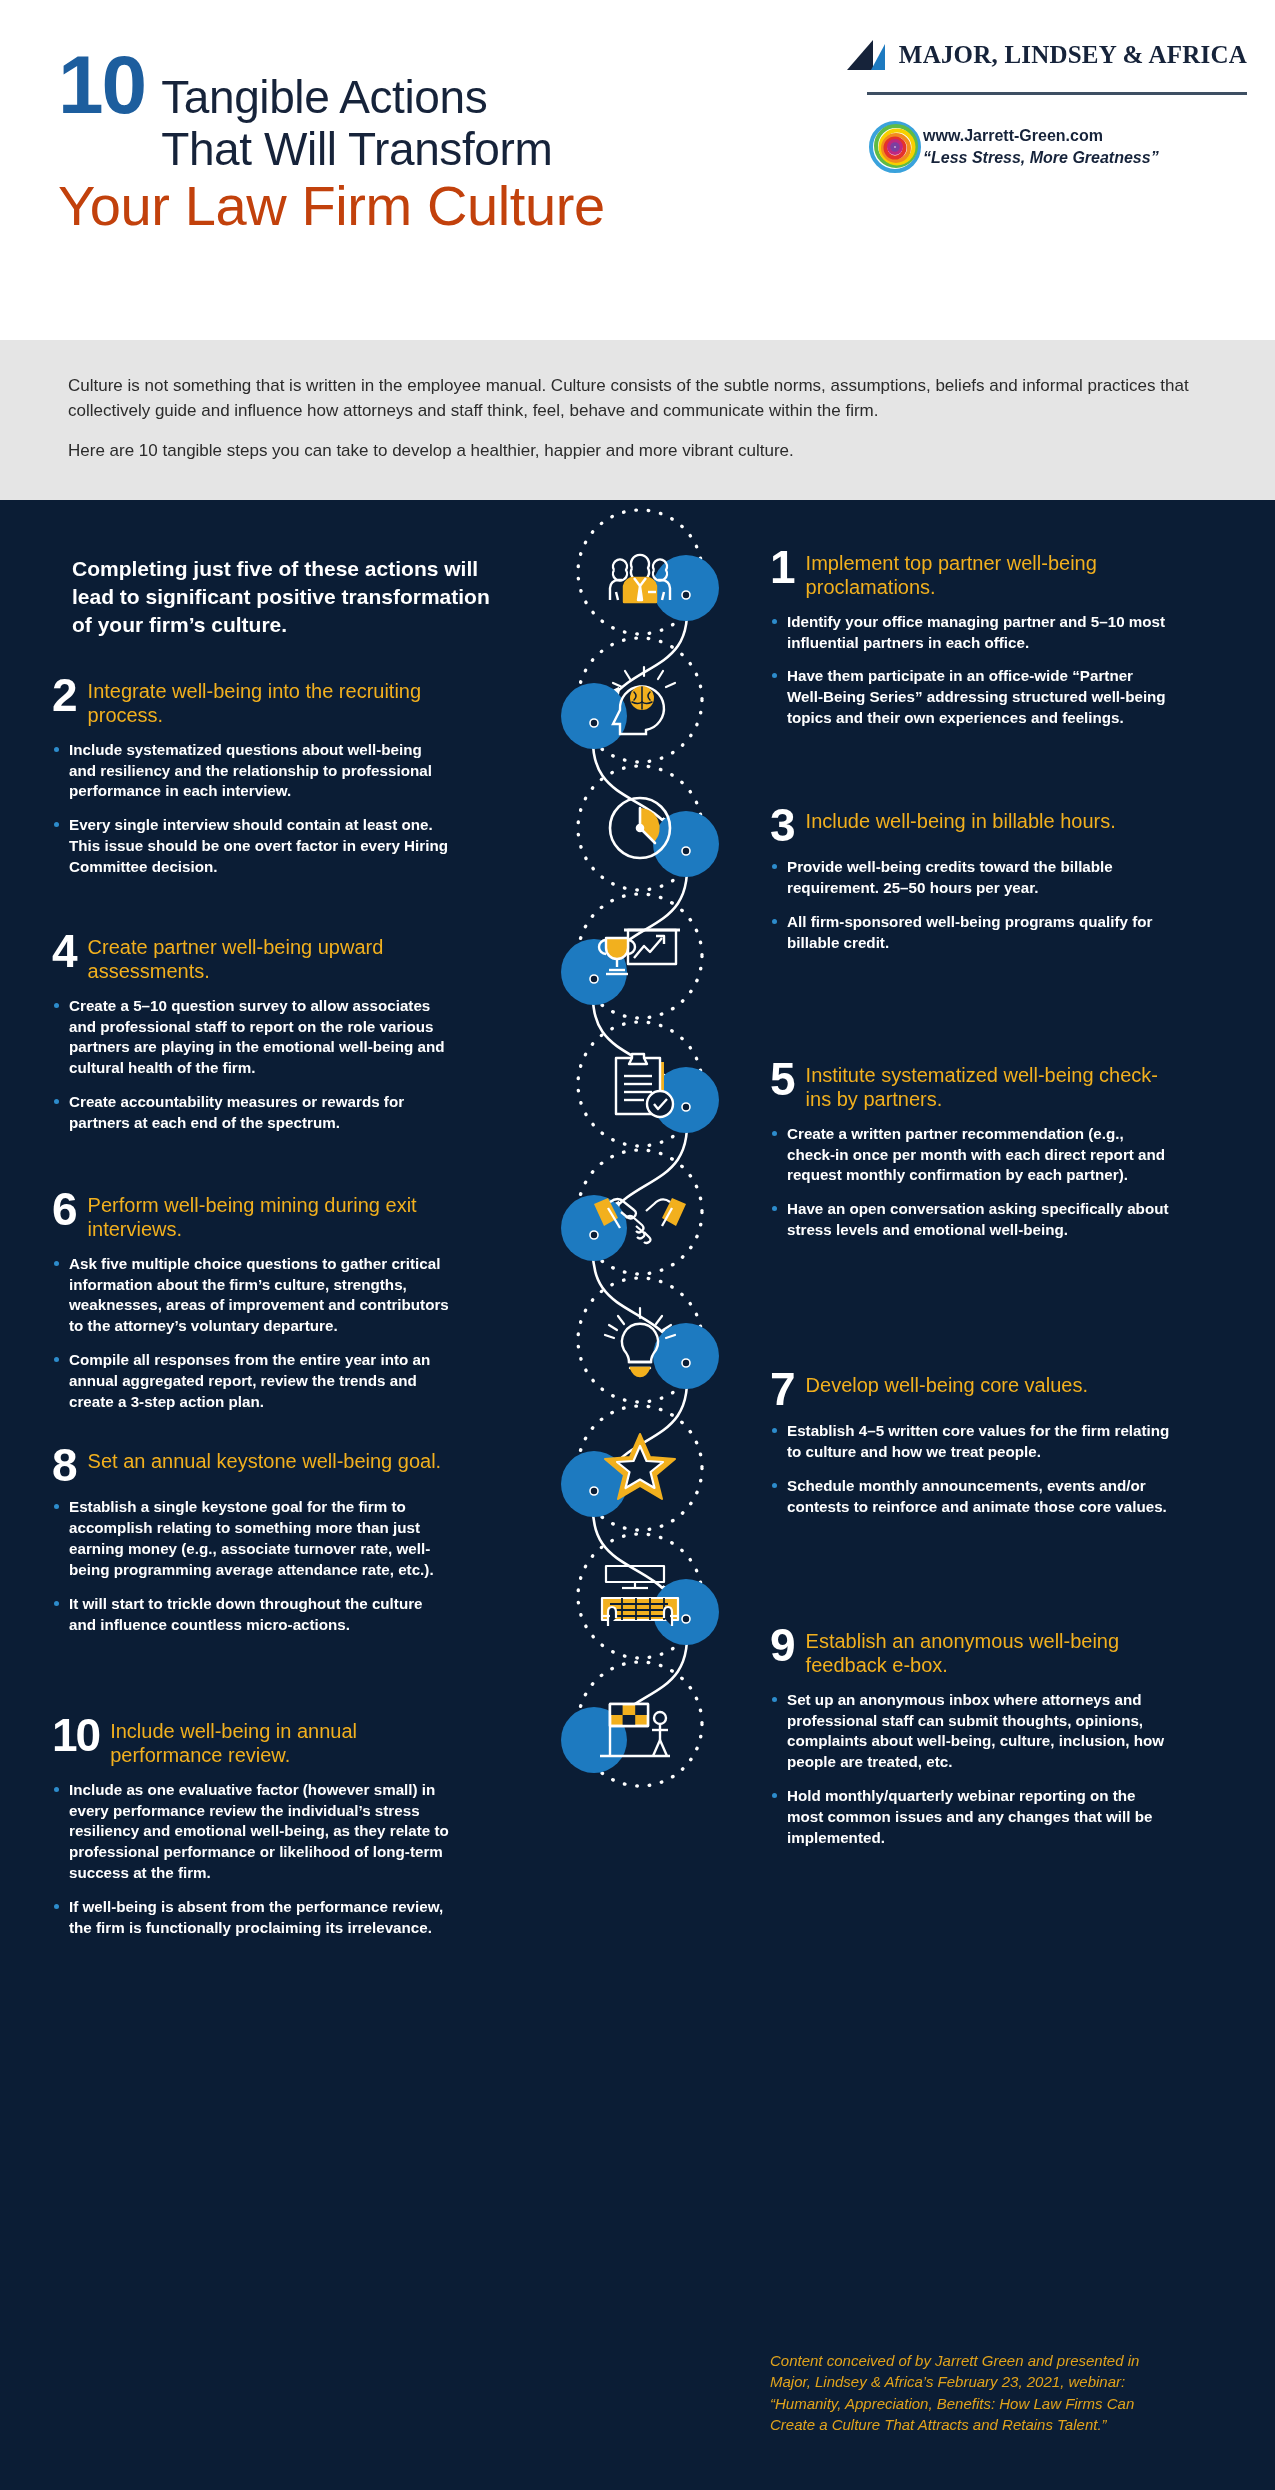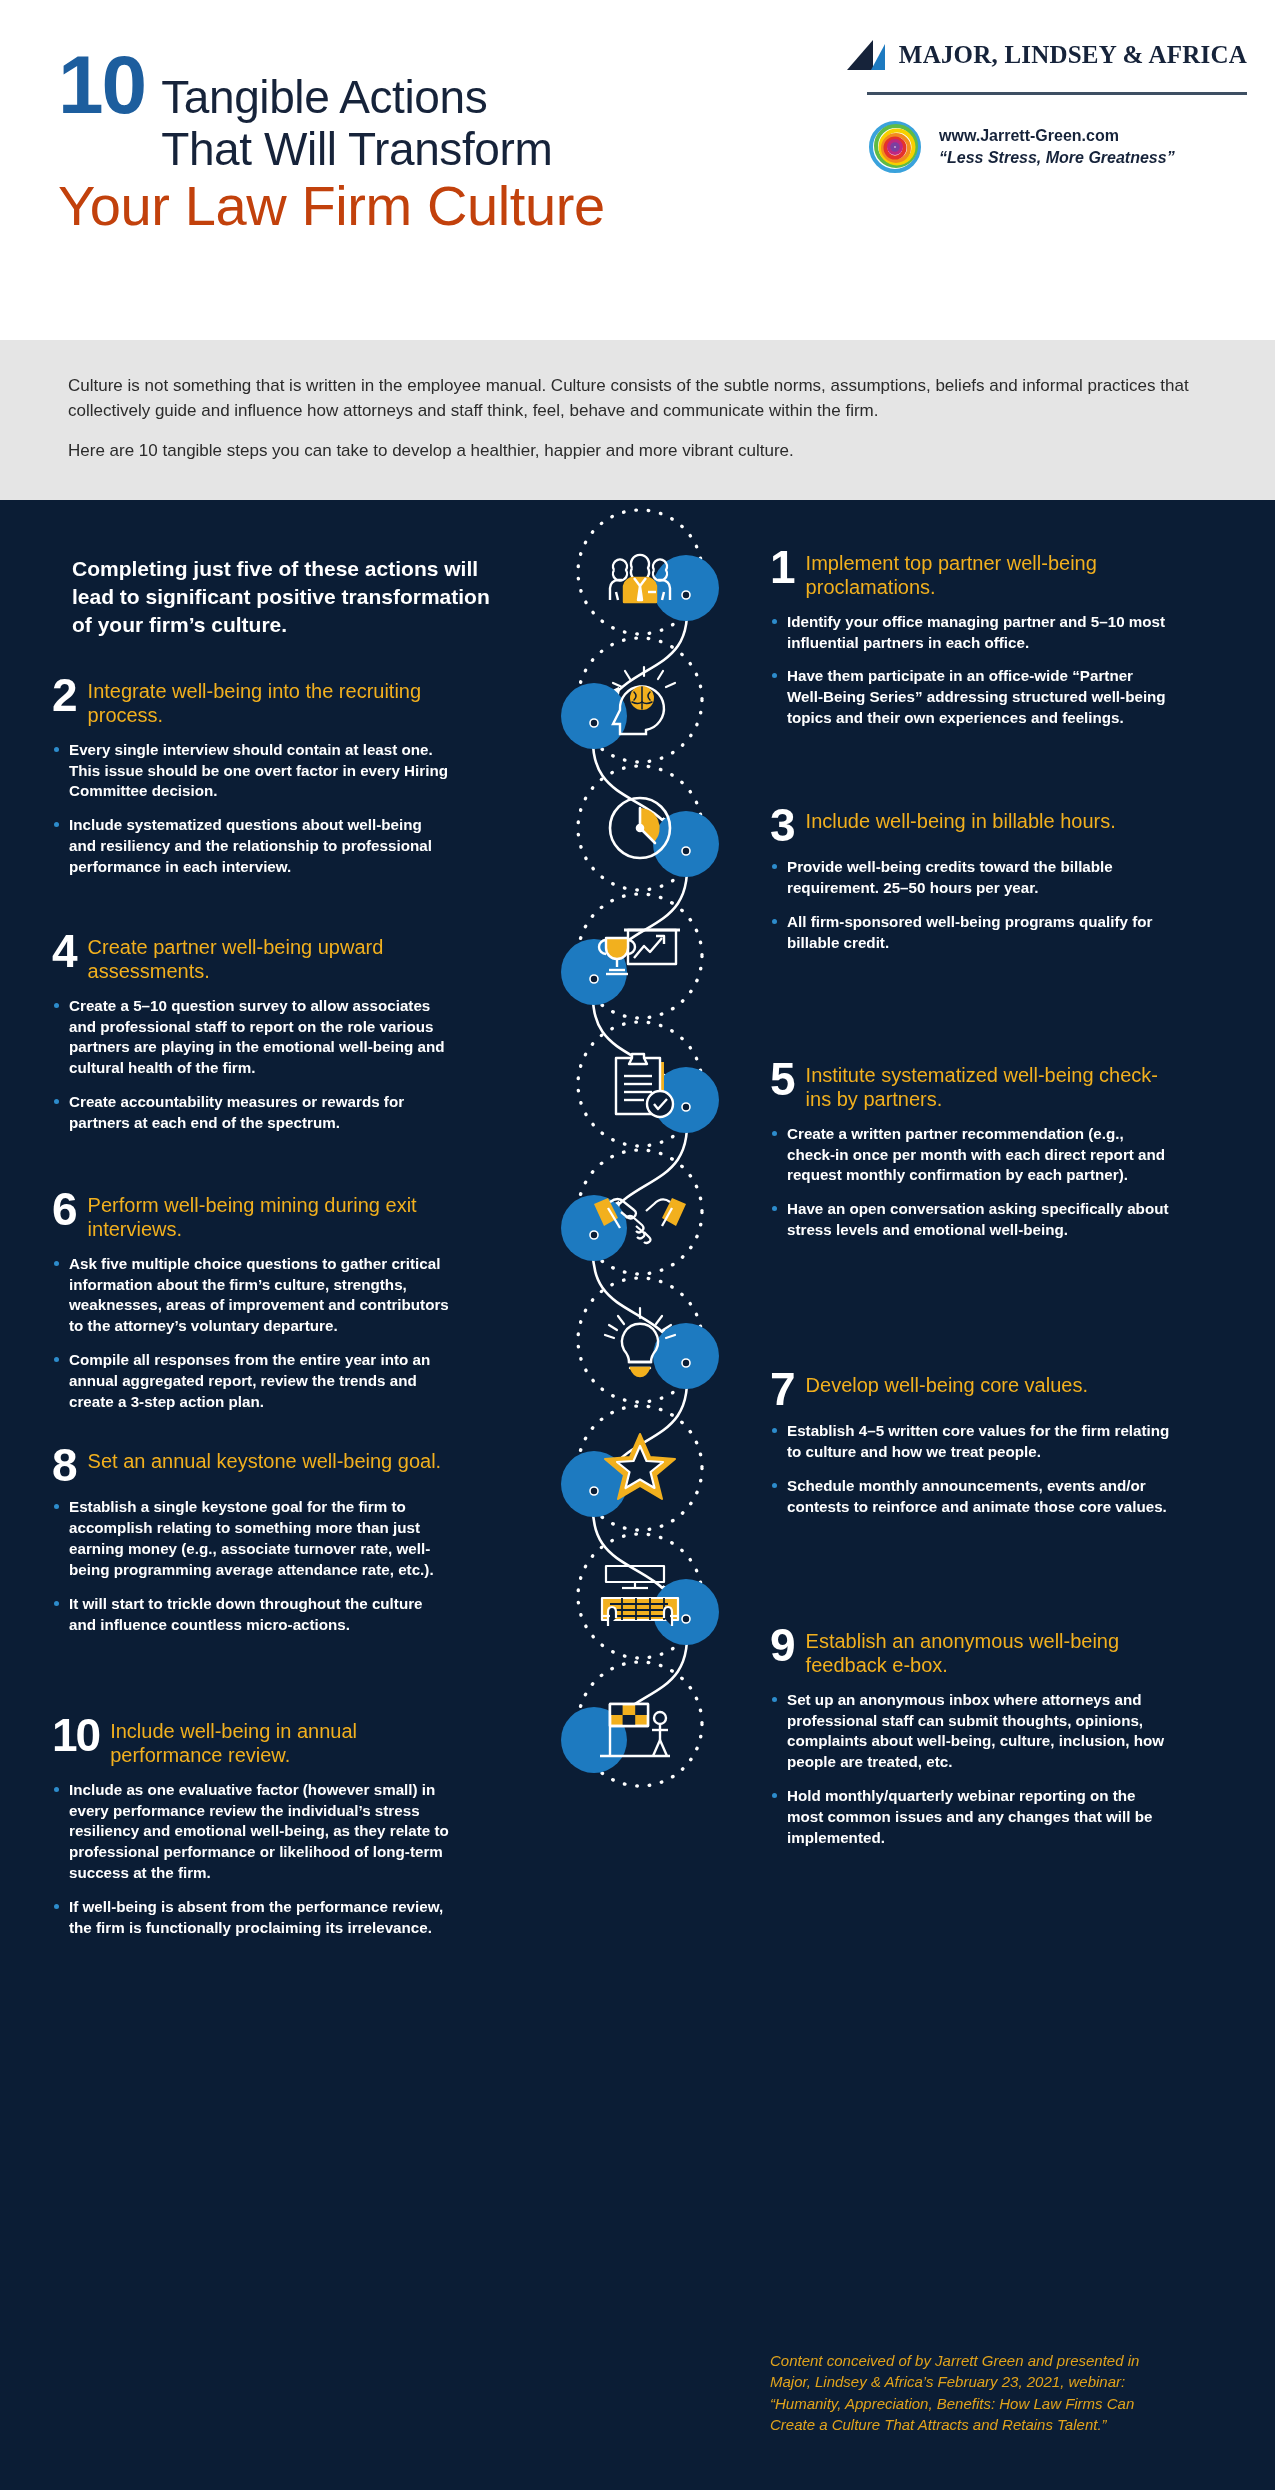--- a/index.html
+++ b/index.html
@@ -33,21 +33,21 @@
   .mla-mark .tri-blue {
     position:absolute; left:24px; top:4px; width:0; height:0;
     border-left:14px solid transparent; border-bottom:26px solid #1d7ac0;
   }
   .mla-name {
     font-family:"Liberation Serif", serif; font-weight:700;
     font-size:25px; color:#16233a; letter-spacing:0.2px; white-space:nowrap;
   }
   .rule { height:3px; background:#3e4f63; margin:22px 0 24px 0; }
 
-  .jg-logo { display:flex; align-items:center; gap:16px; }
+  .jg-logo { display:flex; align-items:center; gap:0; }
   .jg-swirl { width:56px; height:56px; flex:0 0 auto; }
   .jg-text { line-height:1.35; }
   .jg-url { font-size:16px; font-weight:700; color:#16233a; }
   .jg-tag { font-size:16px; font-weight:700; font-style:italic; color:#16233a;text-align:center; }
 
   
   .intro { background:#e5e5e5; padding:34px 70px 36px 68px; }
   .intro p { font-size:17px; color:#2b2b2b; line-height:1.45; }
   .intro p + p { margin-top:16px; }
 
@@ -346,22 +346,22 @@
         </g>
       </svg>
     </div>
 
     <div class="item col-left" style="top:178px">
       <div class="item-head">
         <span class="num">2</span>
         <span class="head-text">Integrate well-being into the recruiting process.</span>
       </div>
       <ul class="bullets">
+        <li>Include systematized questions about well-being and resiliency and the relationship to professional performance in each interview.</li>
         <li>Every single interview should contain at least one. This issue should be one overt factor in every Hiring Committee decision.</li>
-        <li>Include systematized questions about well-being and resiliency and the relationship to professional performance in each interview.</li>
       </ul>
     </div>
 
     <div class="item col-left" style="top:434px">
       <div class="item-head">
         <span class="num">4</span>
         <span class="head-text">Create partner well-being upward assessments.</span>
       </div>
       <ul class="bullets">
         <li>Create a 5–10 question survey to allow associates and professional staff to report on the role various partners are playing in the emotional well-being and cultural health of the firm.</li>

